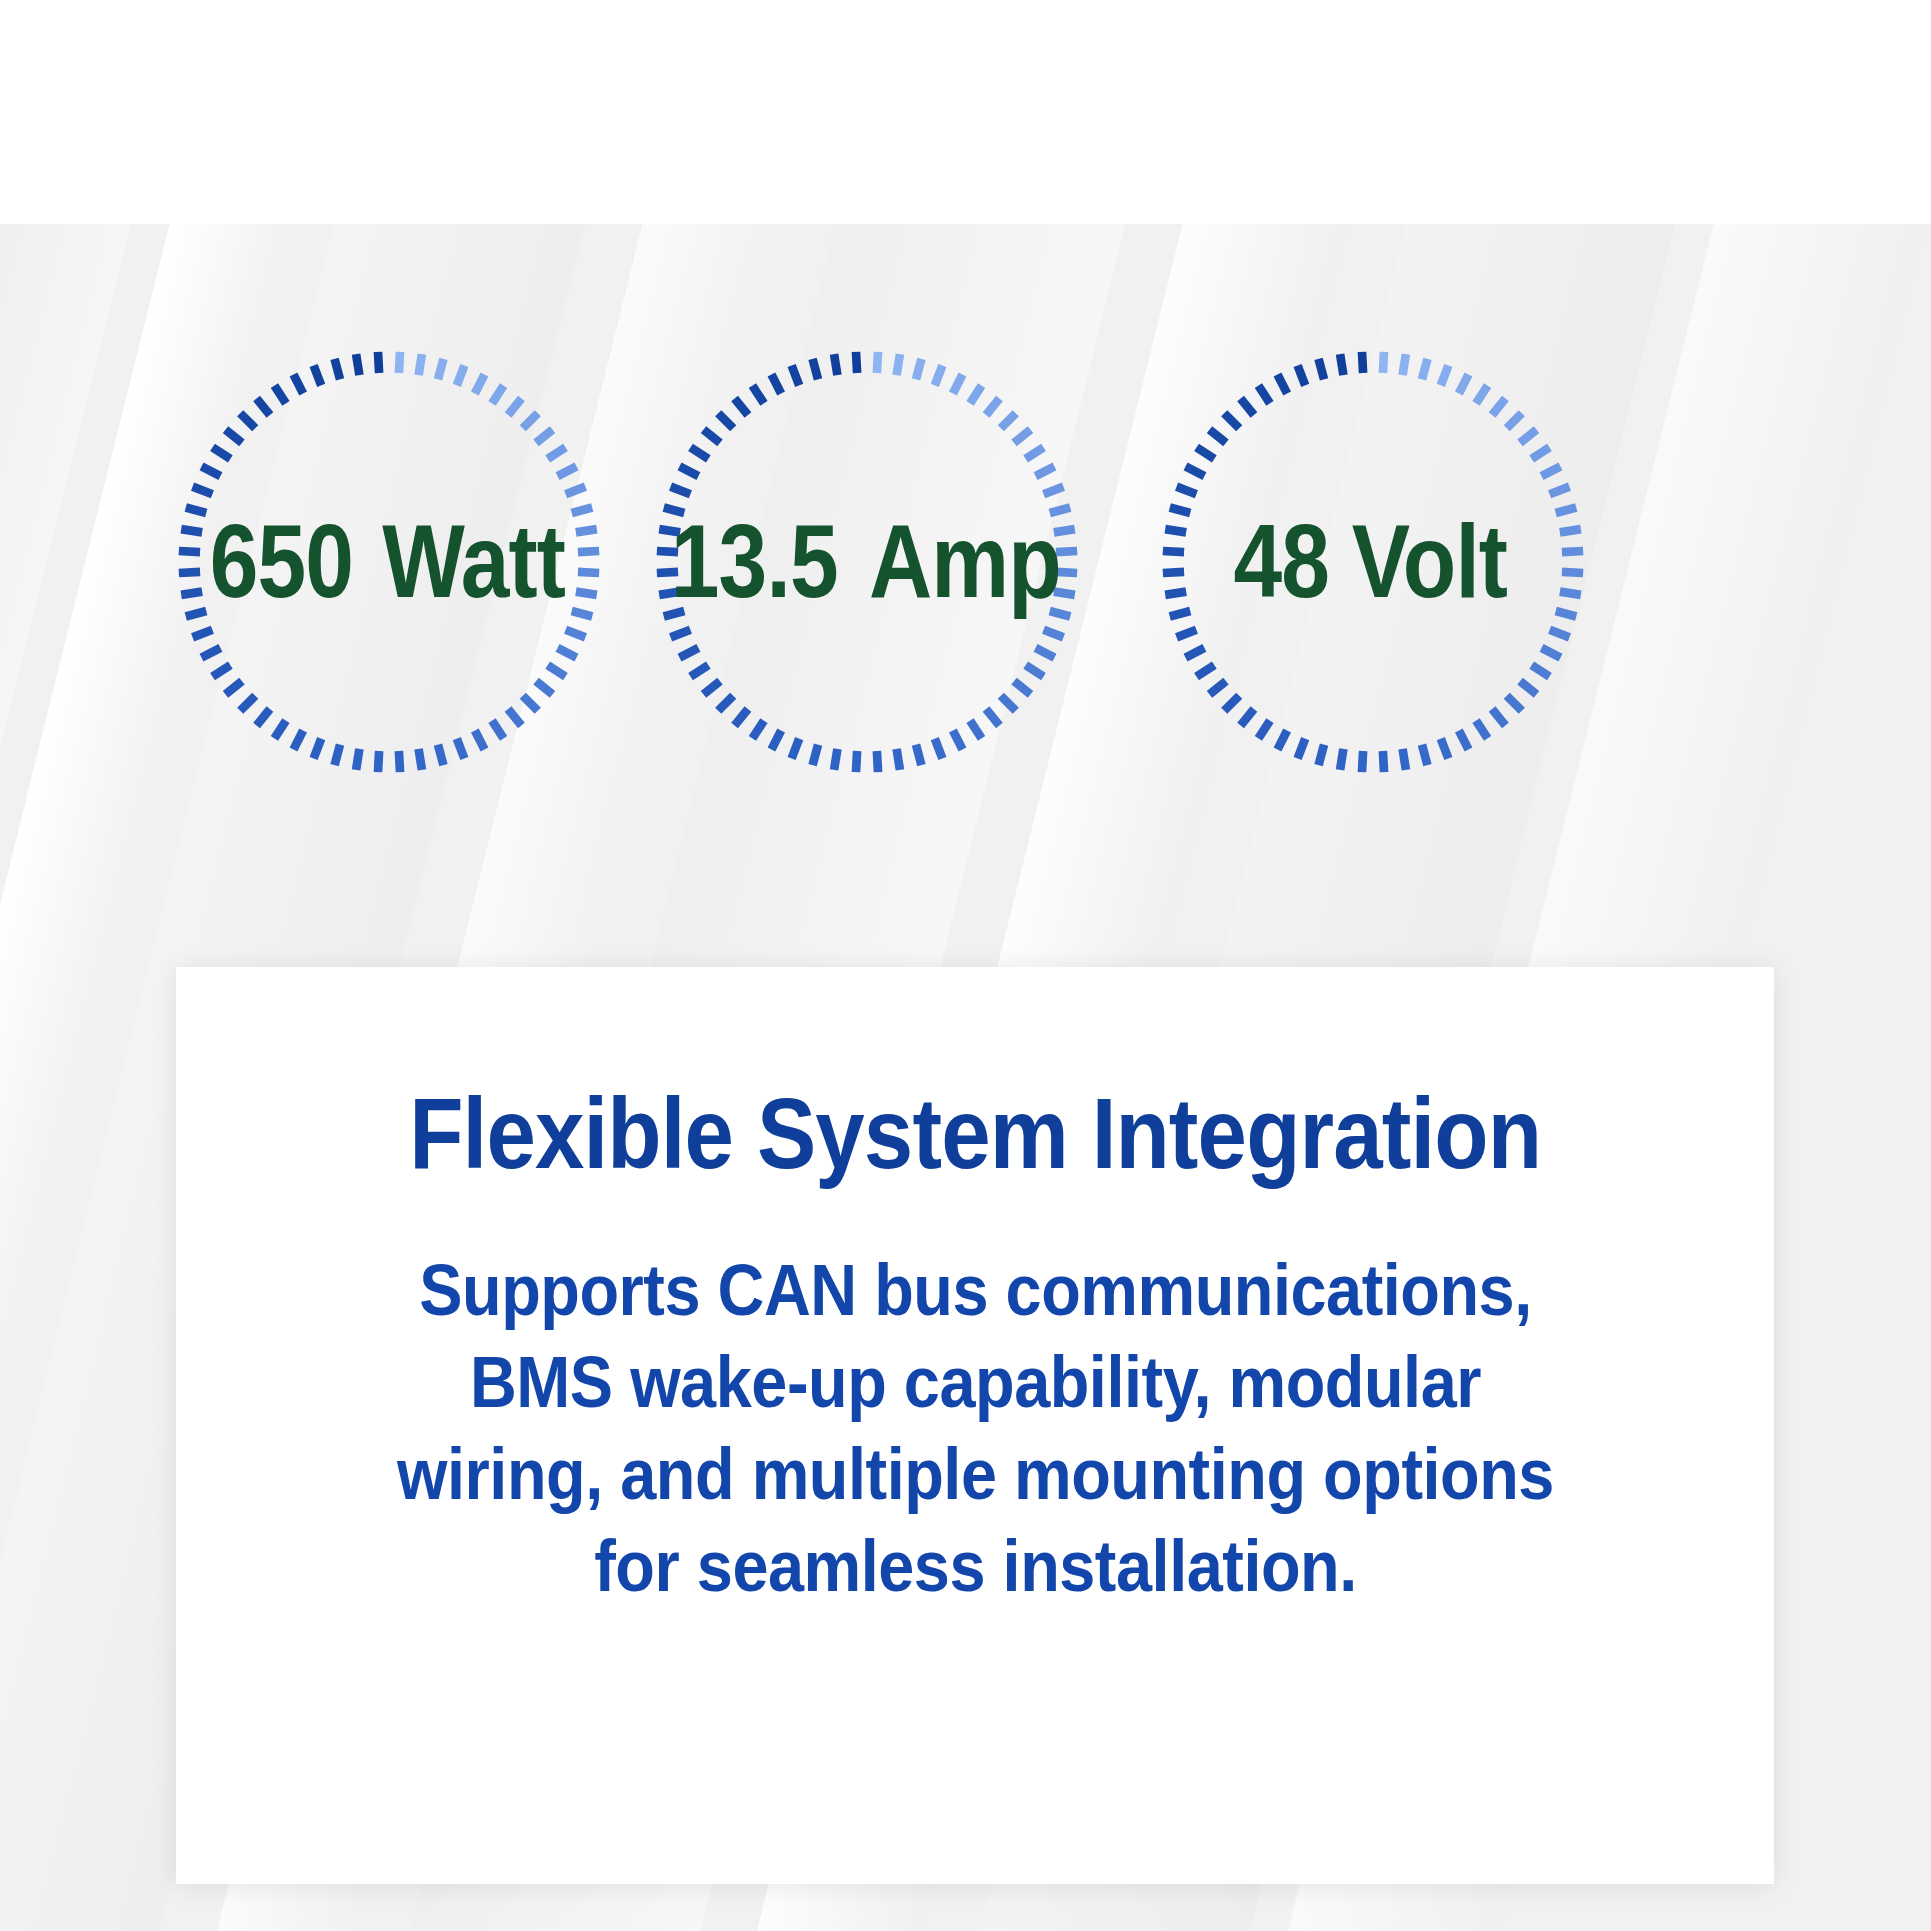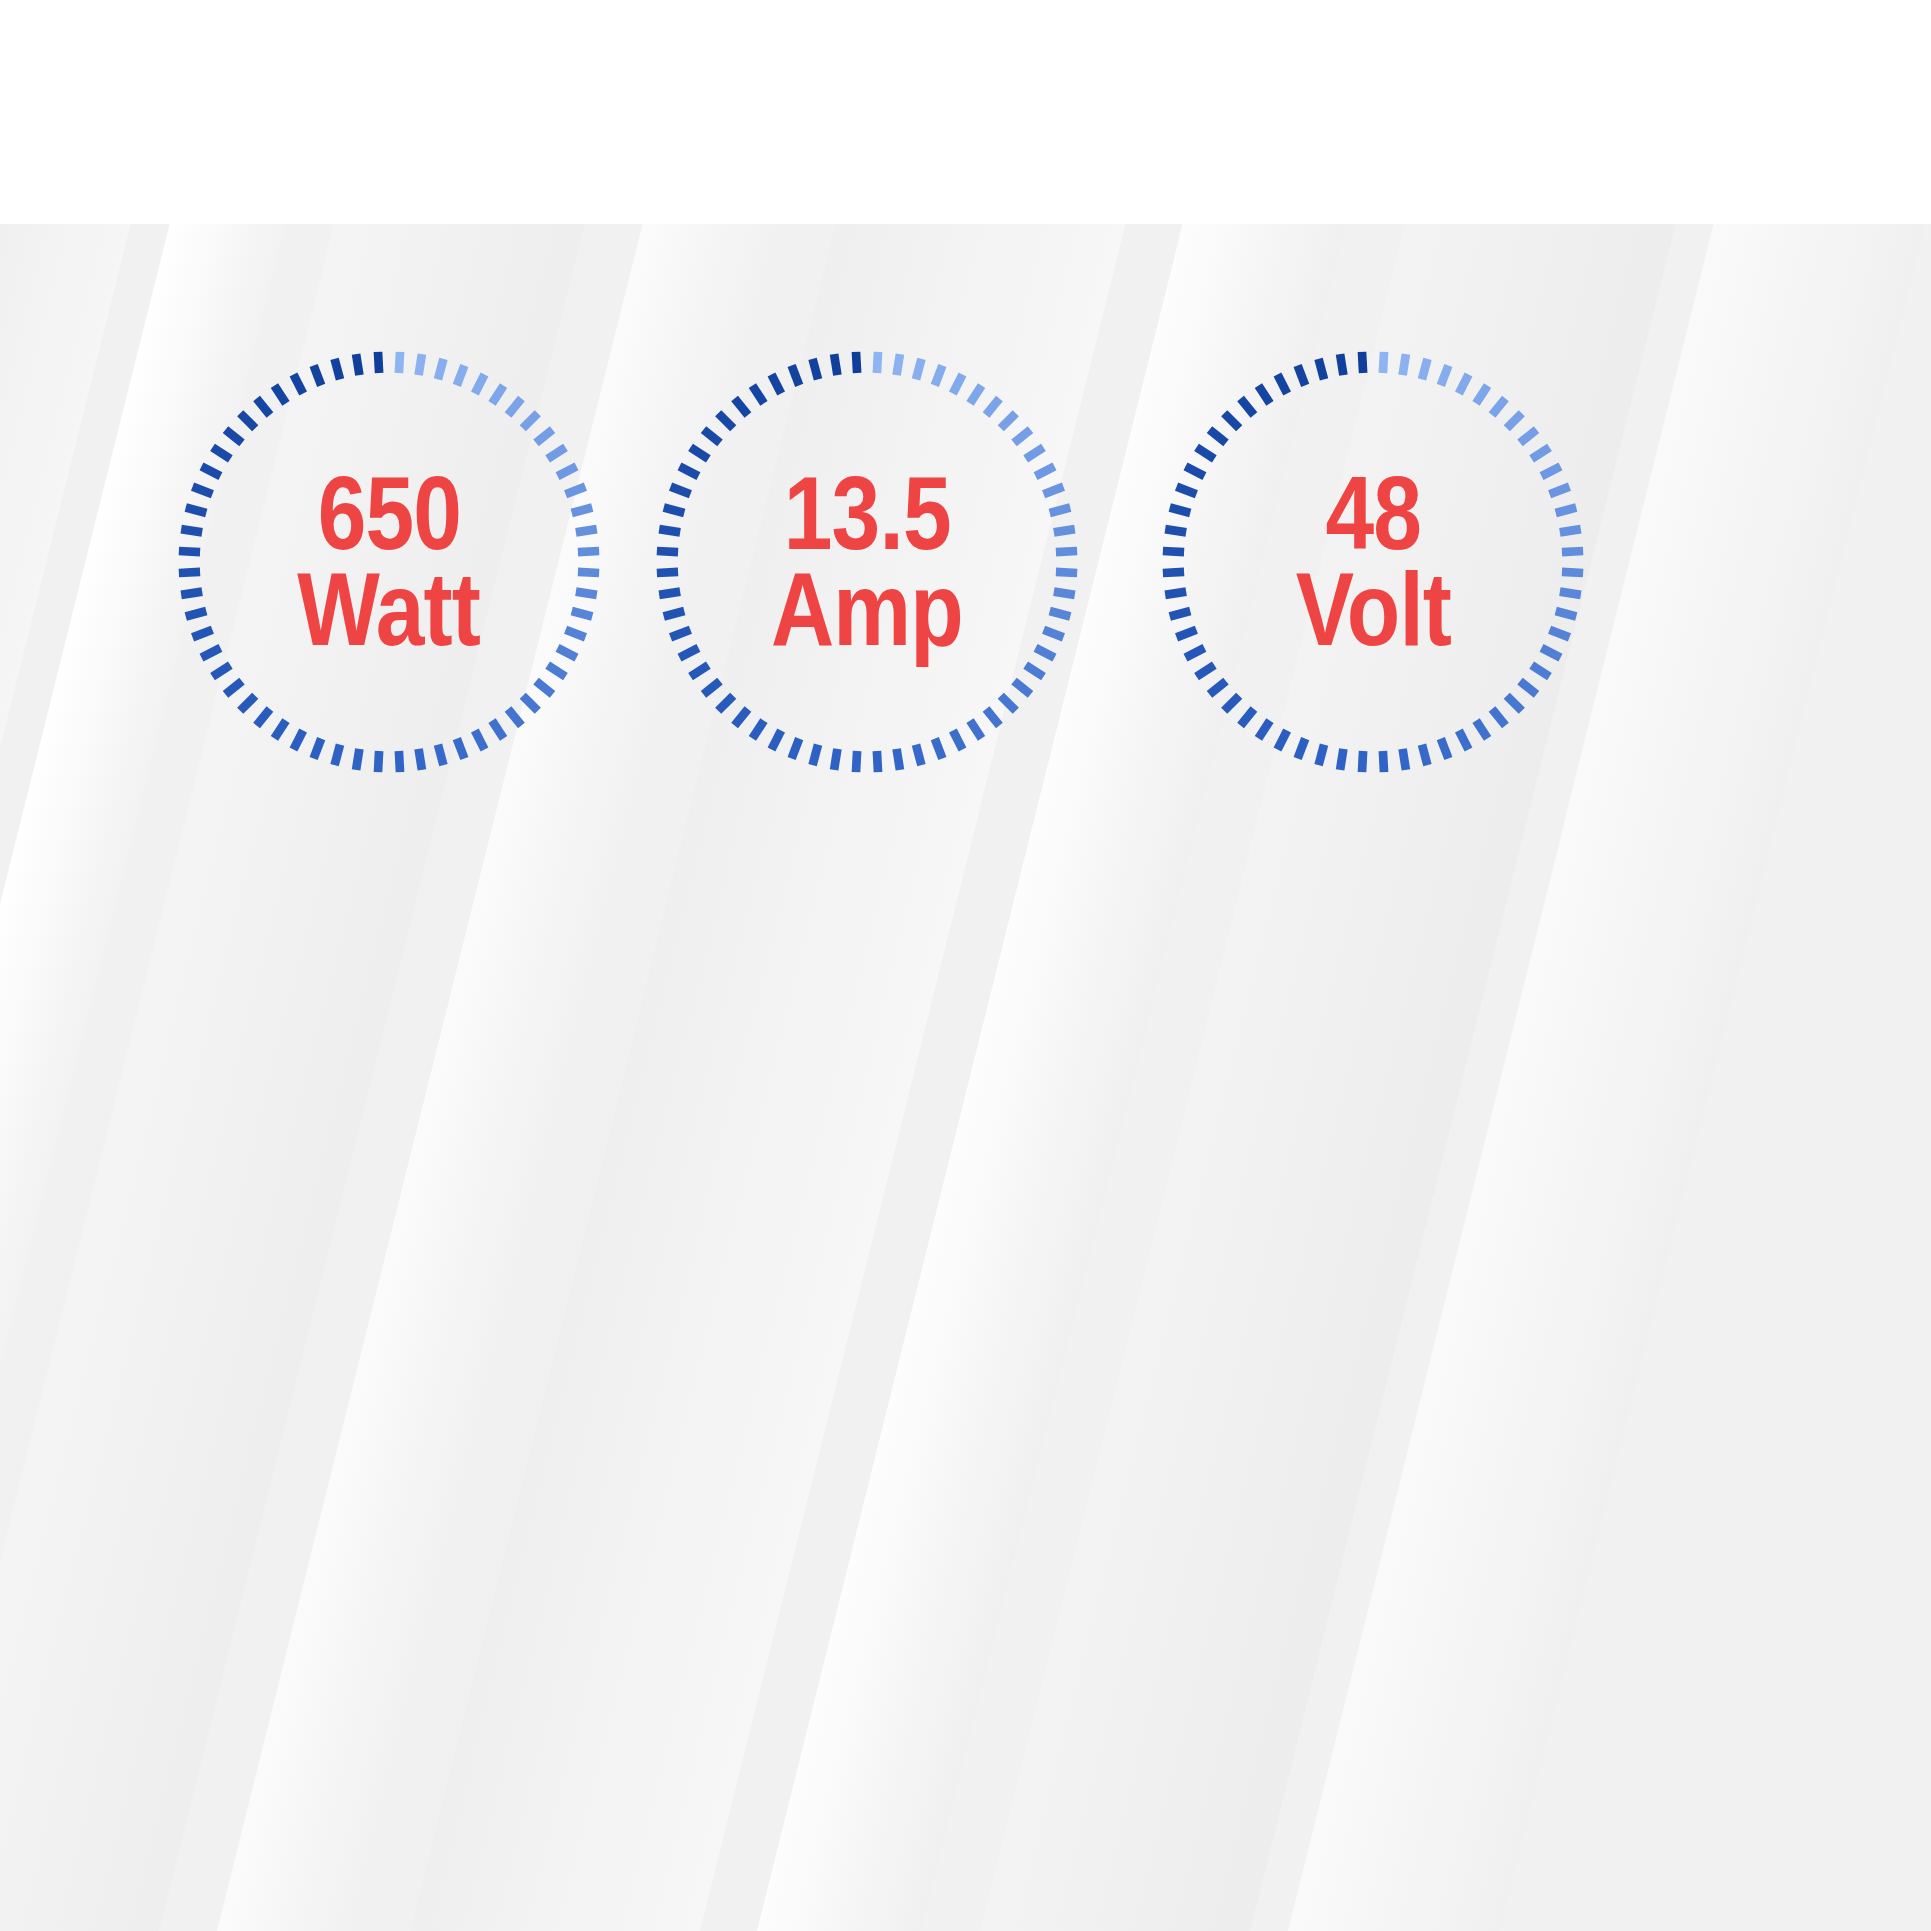--- a/index.html
+++ b/index.html
@@ -116,26 +116,25 @@
     width: 444px;
     height: 444px;
   }
   .gauge-center {
     position: absolute;
     left: 0;
     top: 0;
     width: 444px;
     height: 444px;
     display: flex;
-    flex-direction: column;
     align-items: center;
     justify-content: center;
     text-align: center;
     line-height: 0.93;
-    color: #ef4444;
+    color: #14532d;
   }
   .gauge-value {
     font-size: 103px;
     font-weight: 700;
     letter-spacing: -1px;
     transform: scaleX(0.85);
   }
   .gauge-unit {
     font-size: 103px;
     font-weight: 700;
@@ -407,15 +406,19 @@
           </g>
         </svg>
       <div class="gauge-center">
         <div class="gauge-value">48</div>
         <div class="gauge-unit">Volt</div>
       </div>
     </div>
 
   </div>
 
+  <div id="card">
+    <div id="card-heading">Flexible System Integration</div>
+    <div id="card-body">Supports CAN bus communications, BMS wake-up capability, modular wiring, and multiple mounting options for seamless installation.</div>
+  </div>
 
 </div>
 
 
 </body></html>

